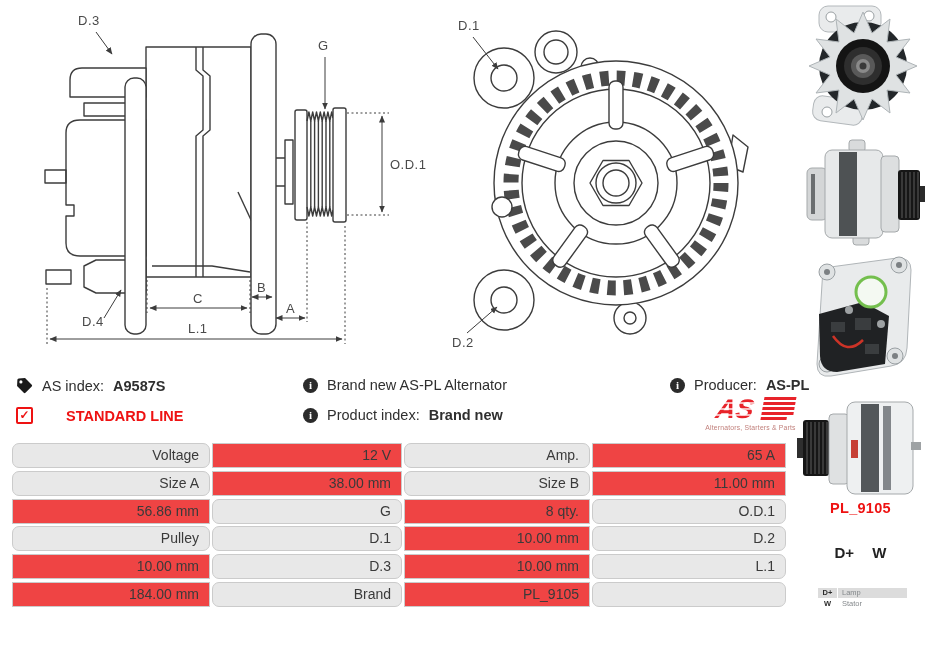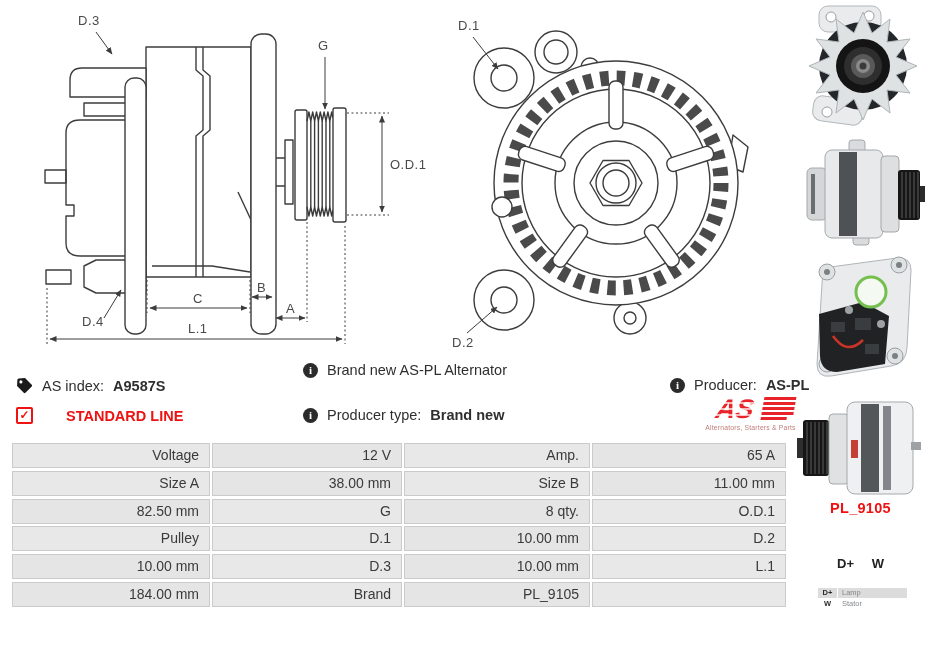--- a/index.html
+++ b/index.html
@@ -32,28 +32,28 @@
 
   
   #as-logo { position:absolute; left:703px; top:394px; width:95px; text-align:center; }
   #as-logo .tagline { font-size:6.8px; color:#c07f7a; margin-top:-2px; letter-spacing:.2px; }
 
   
   #spec-table { position:absolute; left:12px; top:443px; display:grid;
                 grid-template-columns:198px 190px 186px 194px; gap:2.8px 2px; }
   #spec-table .cell { height:25px; line-height:23px; font-size:14px; color:#3a3a3a;
                       text-align:right; padding-right:10px; border:1px solid #cbcbcb;
-                      box-sizing:border-box; background:#e5e5e5; }
-  #spec-table .c-label { background:#e8e8e8; }
+                      box-sizing:border-box; background:#ef4444; }
+  #spec-table .c-label { background:#e8e8e8;border-radius:7px; }
 
   
   #plug-code { position:absolute; left:795px; top:500px; width:131px; text-align:center;
                font-size:14.5px; font-weight:bold; color:var(--red); letter-spacing:.3px; }
   #terminals { position:absolute; left:795px; top:544px; width:131px; text-align:center;
-               font-size:13px; font-weight:bold; color:#222;margin-top:12px; }
+               font-size:15px; font-weight:bold; color:#222; }
   #terminals span { margin:0 7px; }
   #plug-legend { position:absolute; left:818px; top:588px; display:grid;
                  grid-template-columns:19px 69px; gap:.8px 1px; }
   #plug-legend .lcell { height:10px; line-height:10px; font-size:7.5px; overflow:hidden; }
   #plug-legend .lterm { text-align:center; font-weight:bold; color:#2b2b2b; }
   #plug-legend .ldesc { padding-left:4px; color:#85898c; }
   #plug-legend .bg-g { background:#dcdcdc; }
 </style>
 </head>
 <body>
@@ -238,39 +238,39 @@
 
   <div class="info-item" style="left:16px;top:377px">
     <svg width="17" height="17" viewBox="0 0 16 16">
       <path d="M8.5,1 L14.8,7.3 Q15.6,8.1 14.8,8.9 L8.9,14.8 Q8.1,15.6 7.3,14.8 L1,8.5 L1.3,2.6 Q1.4,1.4 2.6,1.3 Z" fill="#1a1a1a"></path>
       <circle cx="4.6" cy="4.6" r="1.5" fill="#fff"></circle>
     </svg>
     <span>AS index:</span>
     <span class="b">A9587S</span>
   </div>
 
-  <div class="info-item" style="left:303px;top:362px">
+  <div class="info-item" style="left:303px;top:377px">
     <span class="info-icon"></span>
     <span>Brand new AS-PL Alternator</span>
   </div>
 
   <div class="info-item" style="left:670px;top:377px">
     <span class="info-icon"></span>
     <span>Producer:</span>
     <span class="b">AS-PL</span>
   </div>
 
   <div class="info-item" style="left:16px;top:407px">
     <span class="check-icon"></span>
     <span class="b red">STANDARD LINE</span>
   </div>
 
   <div class="info-item" style="left:303px;top:407px">
     <span class="info-icon"></span>
-    <span>Producer type:</span>
+    <span>Product index:</span>
     <span class="b">Brand new</span>
   </div>
 
   <div id="as-logo">
     <svg width="95" height="28" viewBox="0 0 95 28">
       <g transform="skewX(-10)">
         <text x="16" y="24" font-family="Liberation Sans, sans-serif" font-size="27" font-weight="bold" font-style="italic" fill="#e8232a">AS</text>
         <g fill="#e8232a">
           <rect x="62" y="3" width="32" height="3"></rect>
           <rect x="62" y="8" width="32" height="3"></rect>
@@ -288,21 +288,21 @@
     <div class="cell c-label">Voltage</div>
     <div class="cell c-value">12 V</div>
     <div class="cell c-label">Amp.</div>
     <div class="cell c-value">65 A</div>
 
     <div class="cell c-label">Size A</div>
     <div class="cell c-value">38.00 mm</div>
     <div class="cell c-label">Size B</div>
     <div class="cell c-value">11.00 mm</div>
 
-    <div class="cell c-value">82.50 mm</div>
+    <div class="cell c-value">56.86 mm</div>
     <div class="cell c-label">G</div>
     <div class="cell c-value">8 qty.</div>
 
     <div class="cell c-label">O.D.1</div>
     <div class="cell c-label">Pulley</div>
 
     <div class="cell c-label">D.1</div>
     <div class="cell c-value">10.00 mm</div>
     <div class="cell c-label">D.2</div>
     <div class="cell c-value">10.00 mm</div>

